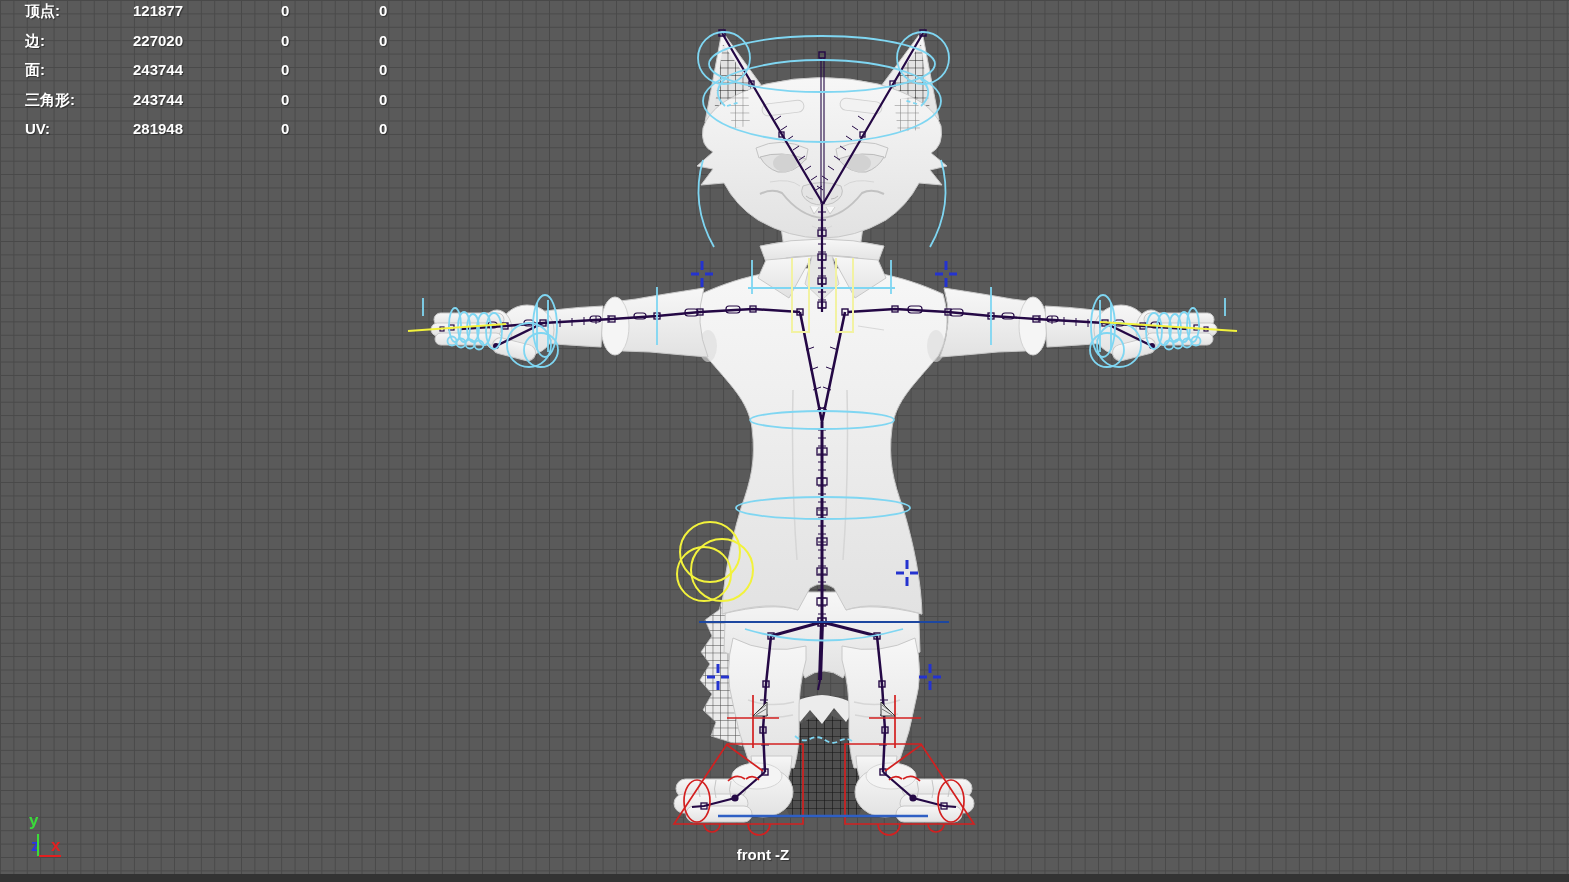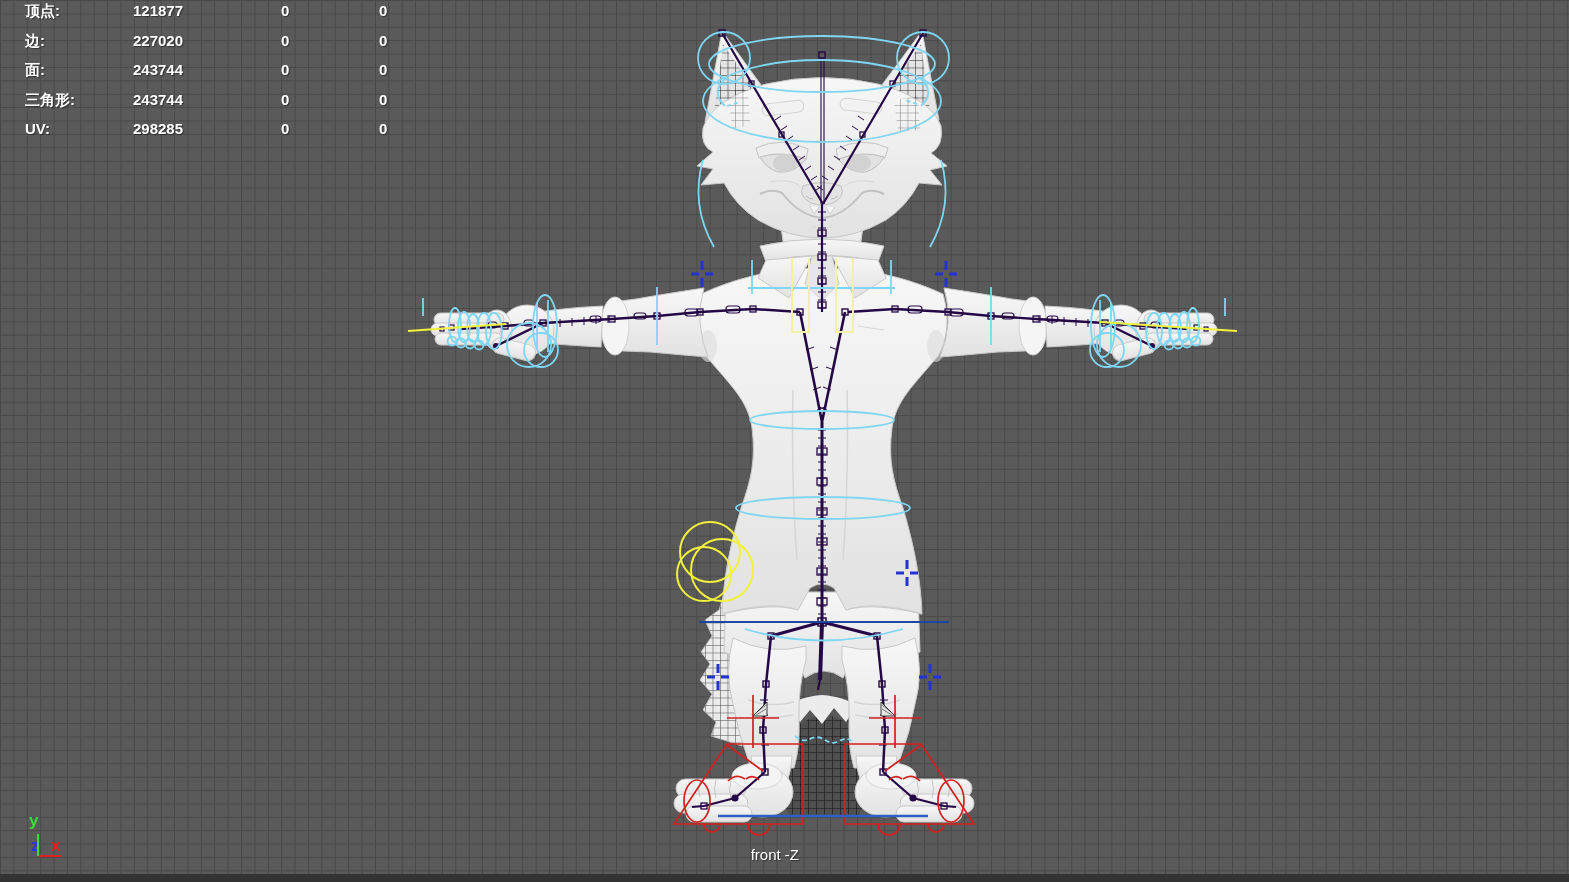--- a/index.html
+++ b/index.html
@@ -24,22 +24,22 @@
   .bl{stroke:var(--ctrl_blue,#2433cf);fill:none;stroke-width:3;}
   .crease{stroke:#d6d6d6;fill:none;stroke-width:1.5;}
 
   .hud{
     position:absolute;left:0;top:-4px;color:var(--hud_text,#fff);
     font-weight:bold;font-size:15px;text-shadow:1px 1px 1px rgba(0,0,0,.45);
   }
   .hud-row{display:grid;grid-template-columns:108px 148px 98px 98px;
     padding-left:25px;line-height:29.6px;white-space:nowrap;}
   .camera-label{
-    position:absolute;left:727px;top:846px;width:72px;text-align:right;
-    color:var(--hud_text,#fff);font-weight:normal;font-size:15px;
+    position:absolute;left:727px;top:846px;width:72px;text-align:center;
+    color:var(--hud_text,#fff);font-weight:bold;font-size:15px;
     text-shadow:1px 1px 1px rgba(0,0,0,.45);
   }
   .axis-gizmo{position:absolute;left:0;top:0;width:0;height:0;font-weight:bold;font-size:17px;}
   .axis-gizmo span{position:absolute;line-height:1;}
   .axis-y{left:29px;top:812px;color:var(--axis_y,#3adc3a);}
   .axis-z{left:31px;top:837px;color:var(--axis_z,#2a35e6);}
   .axis-x{left:51px;top:837px;color:var(--axis_x,#e22020);}
   .axis-line-y{position:absolute;left:37px;top:834px;width:2px;height:22px;background:var(--axis_y,#3adc3a);}
   .axis-line-x{position:absolute;left:39px;top:855px;width:22px;height:2px;background:var(--axis_x,#e22020);}
 </style>
@@ -301,21 +301,21 @@
       <span>0</span>
     </div>
     <div class="hud-row">
       <span>三角形:</span>
       <span>243744</span>
       <span>0</span>
       <span>0</span>
     </div>
     <div class="hud-row">
       <span>UV:</span>
-      <span>298285</span>
+      <span>281948</span>
       <span>0</span>
       <span>0</span>
     </div>
   </div>
 
   <div class="camera-label">front -Z</div>
 
   <div class="axis-gizmo">
     <span class="axis-y">y</span>
     <span class="axis-z">z</span>

